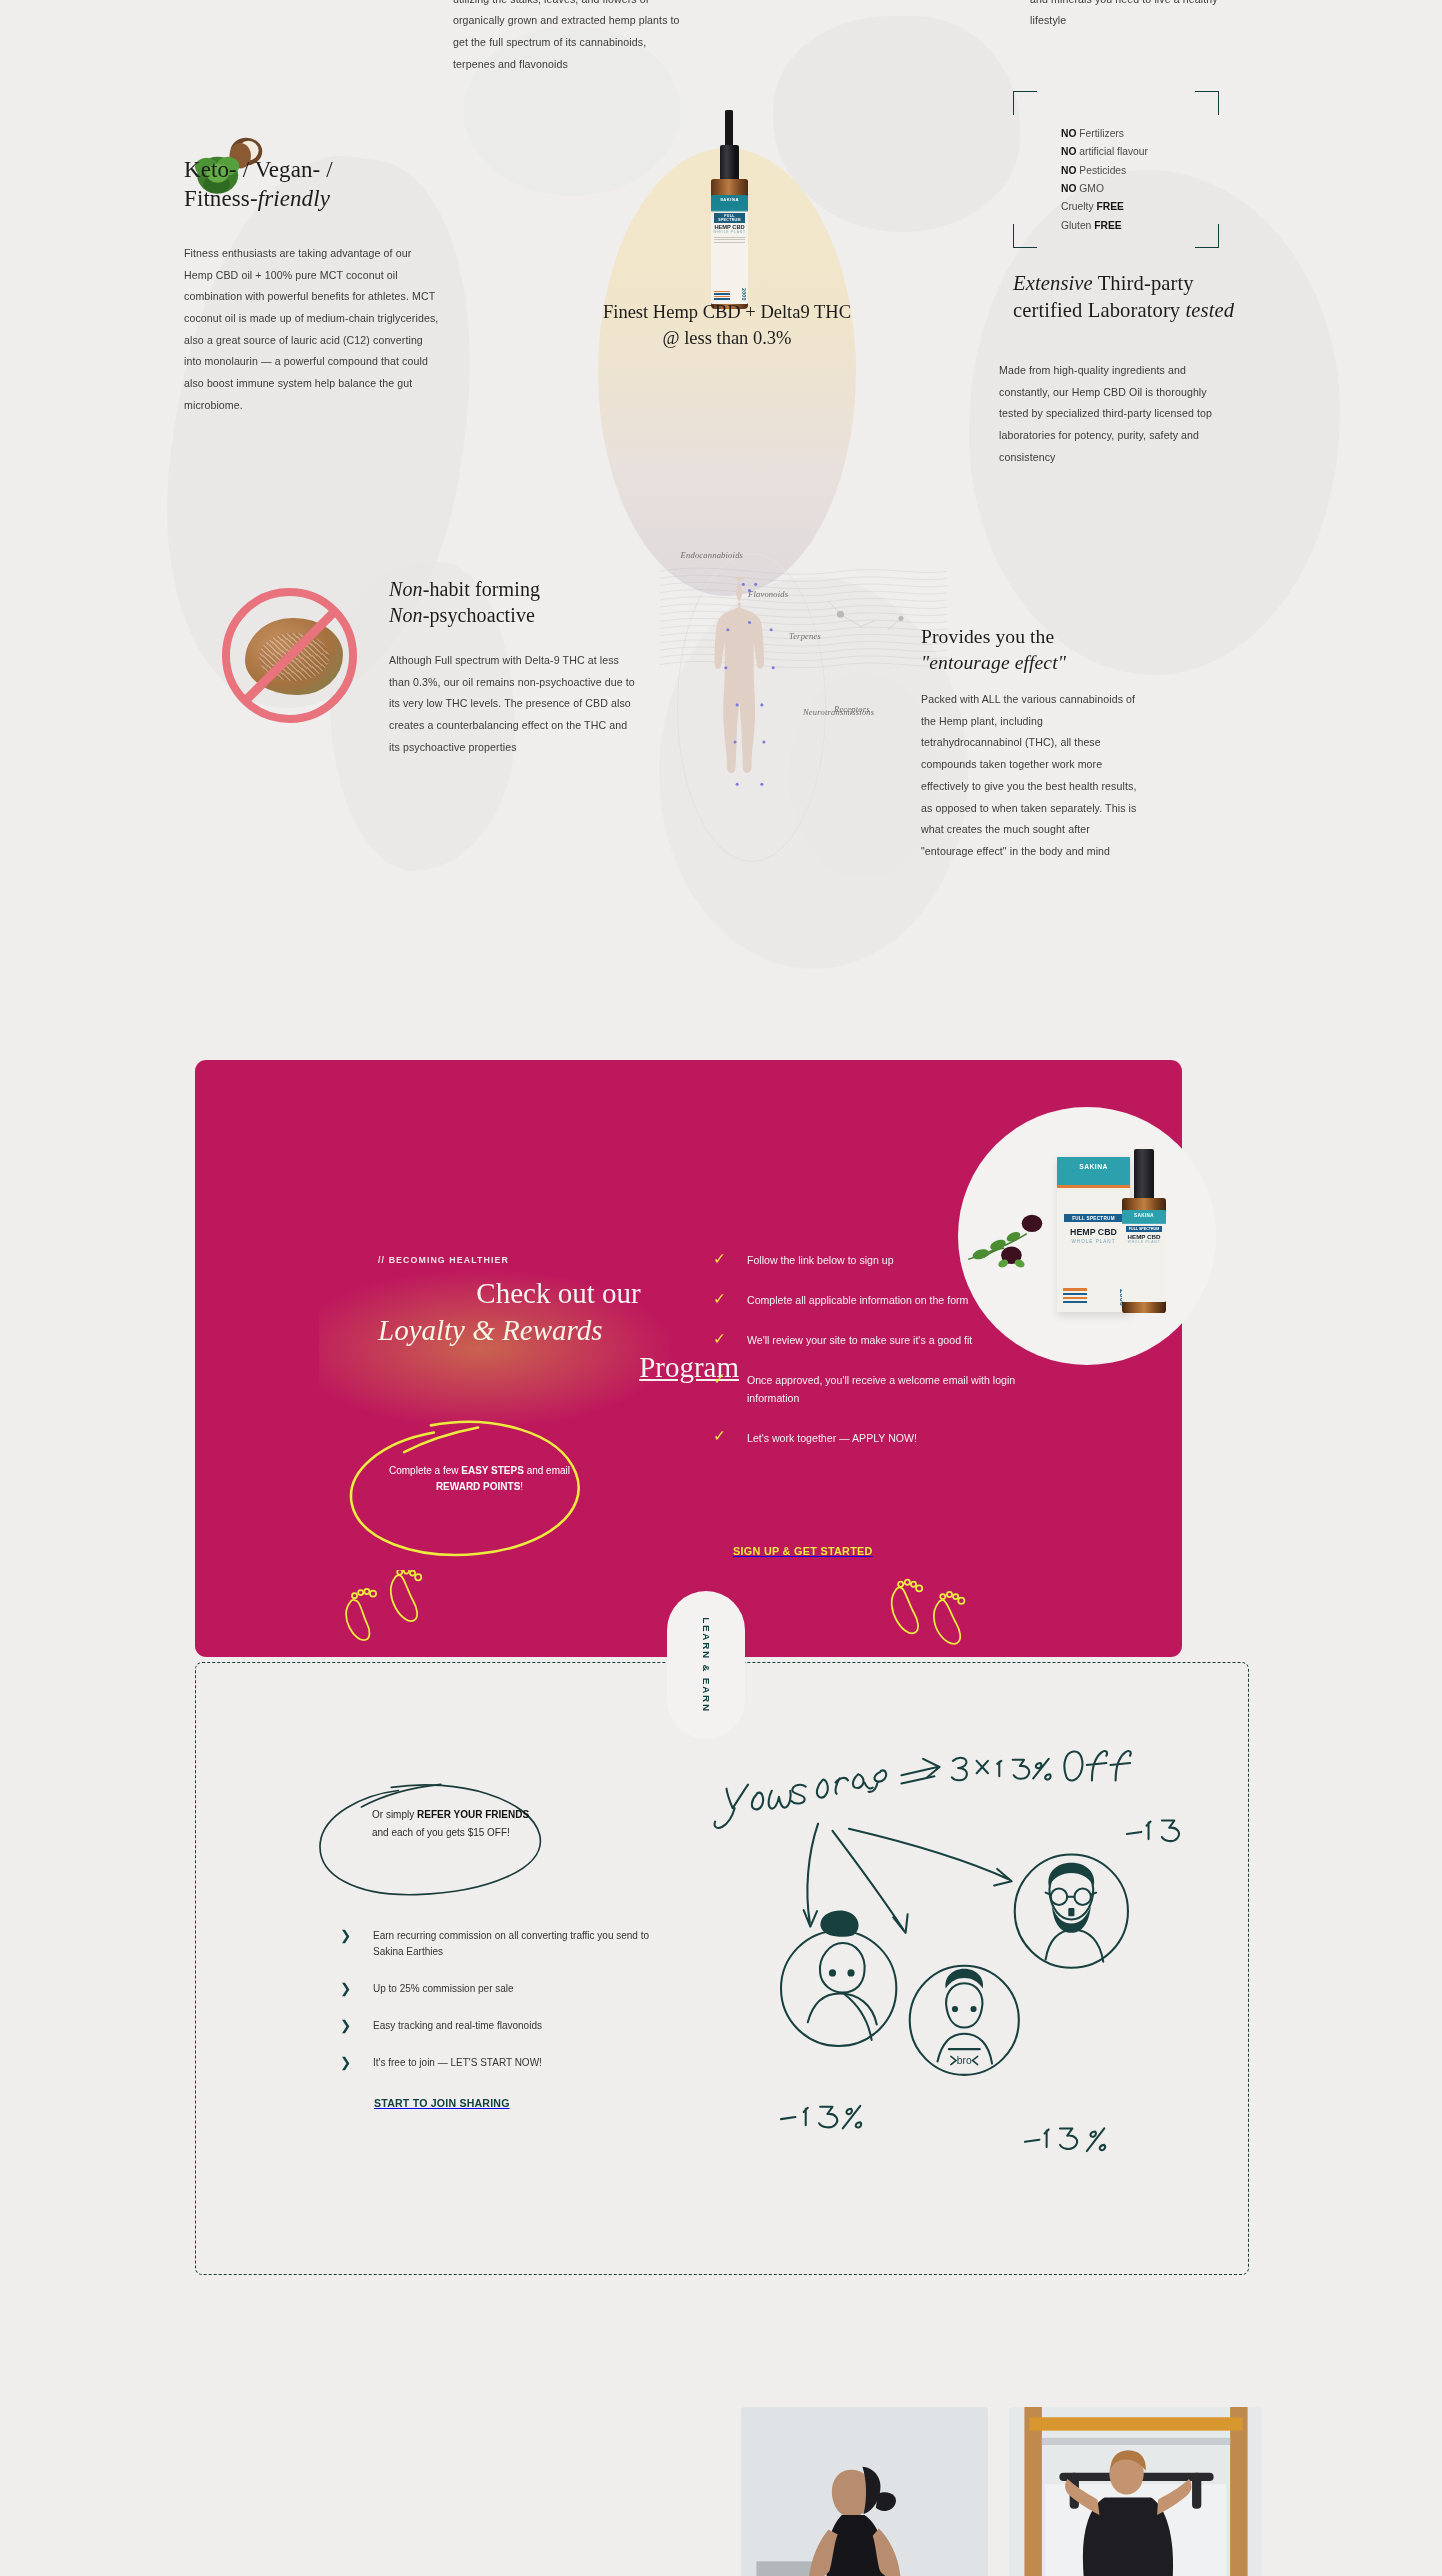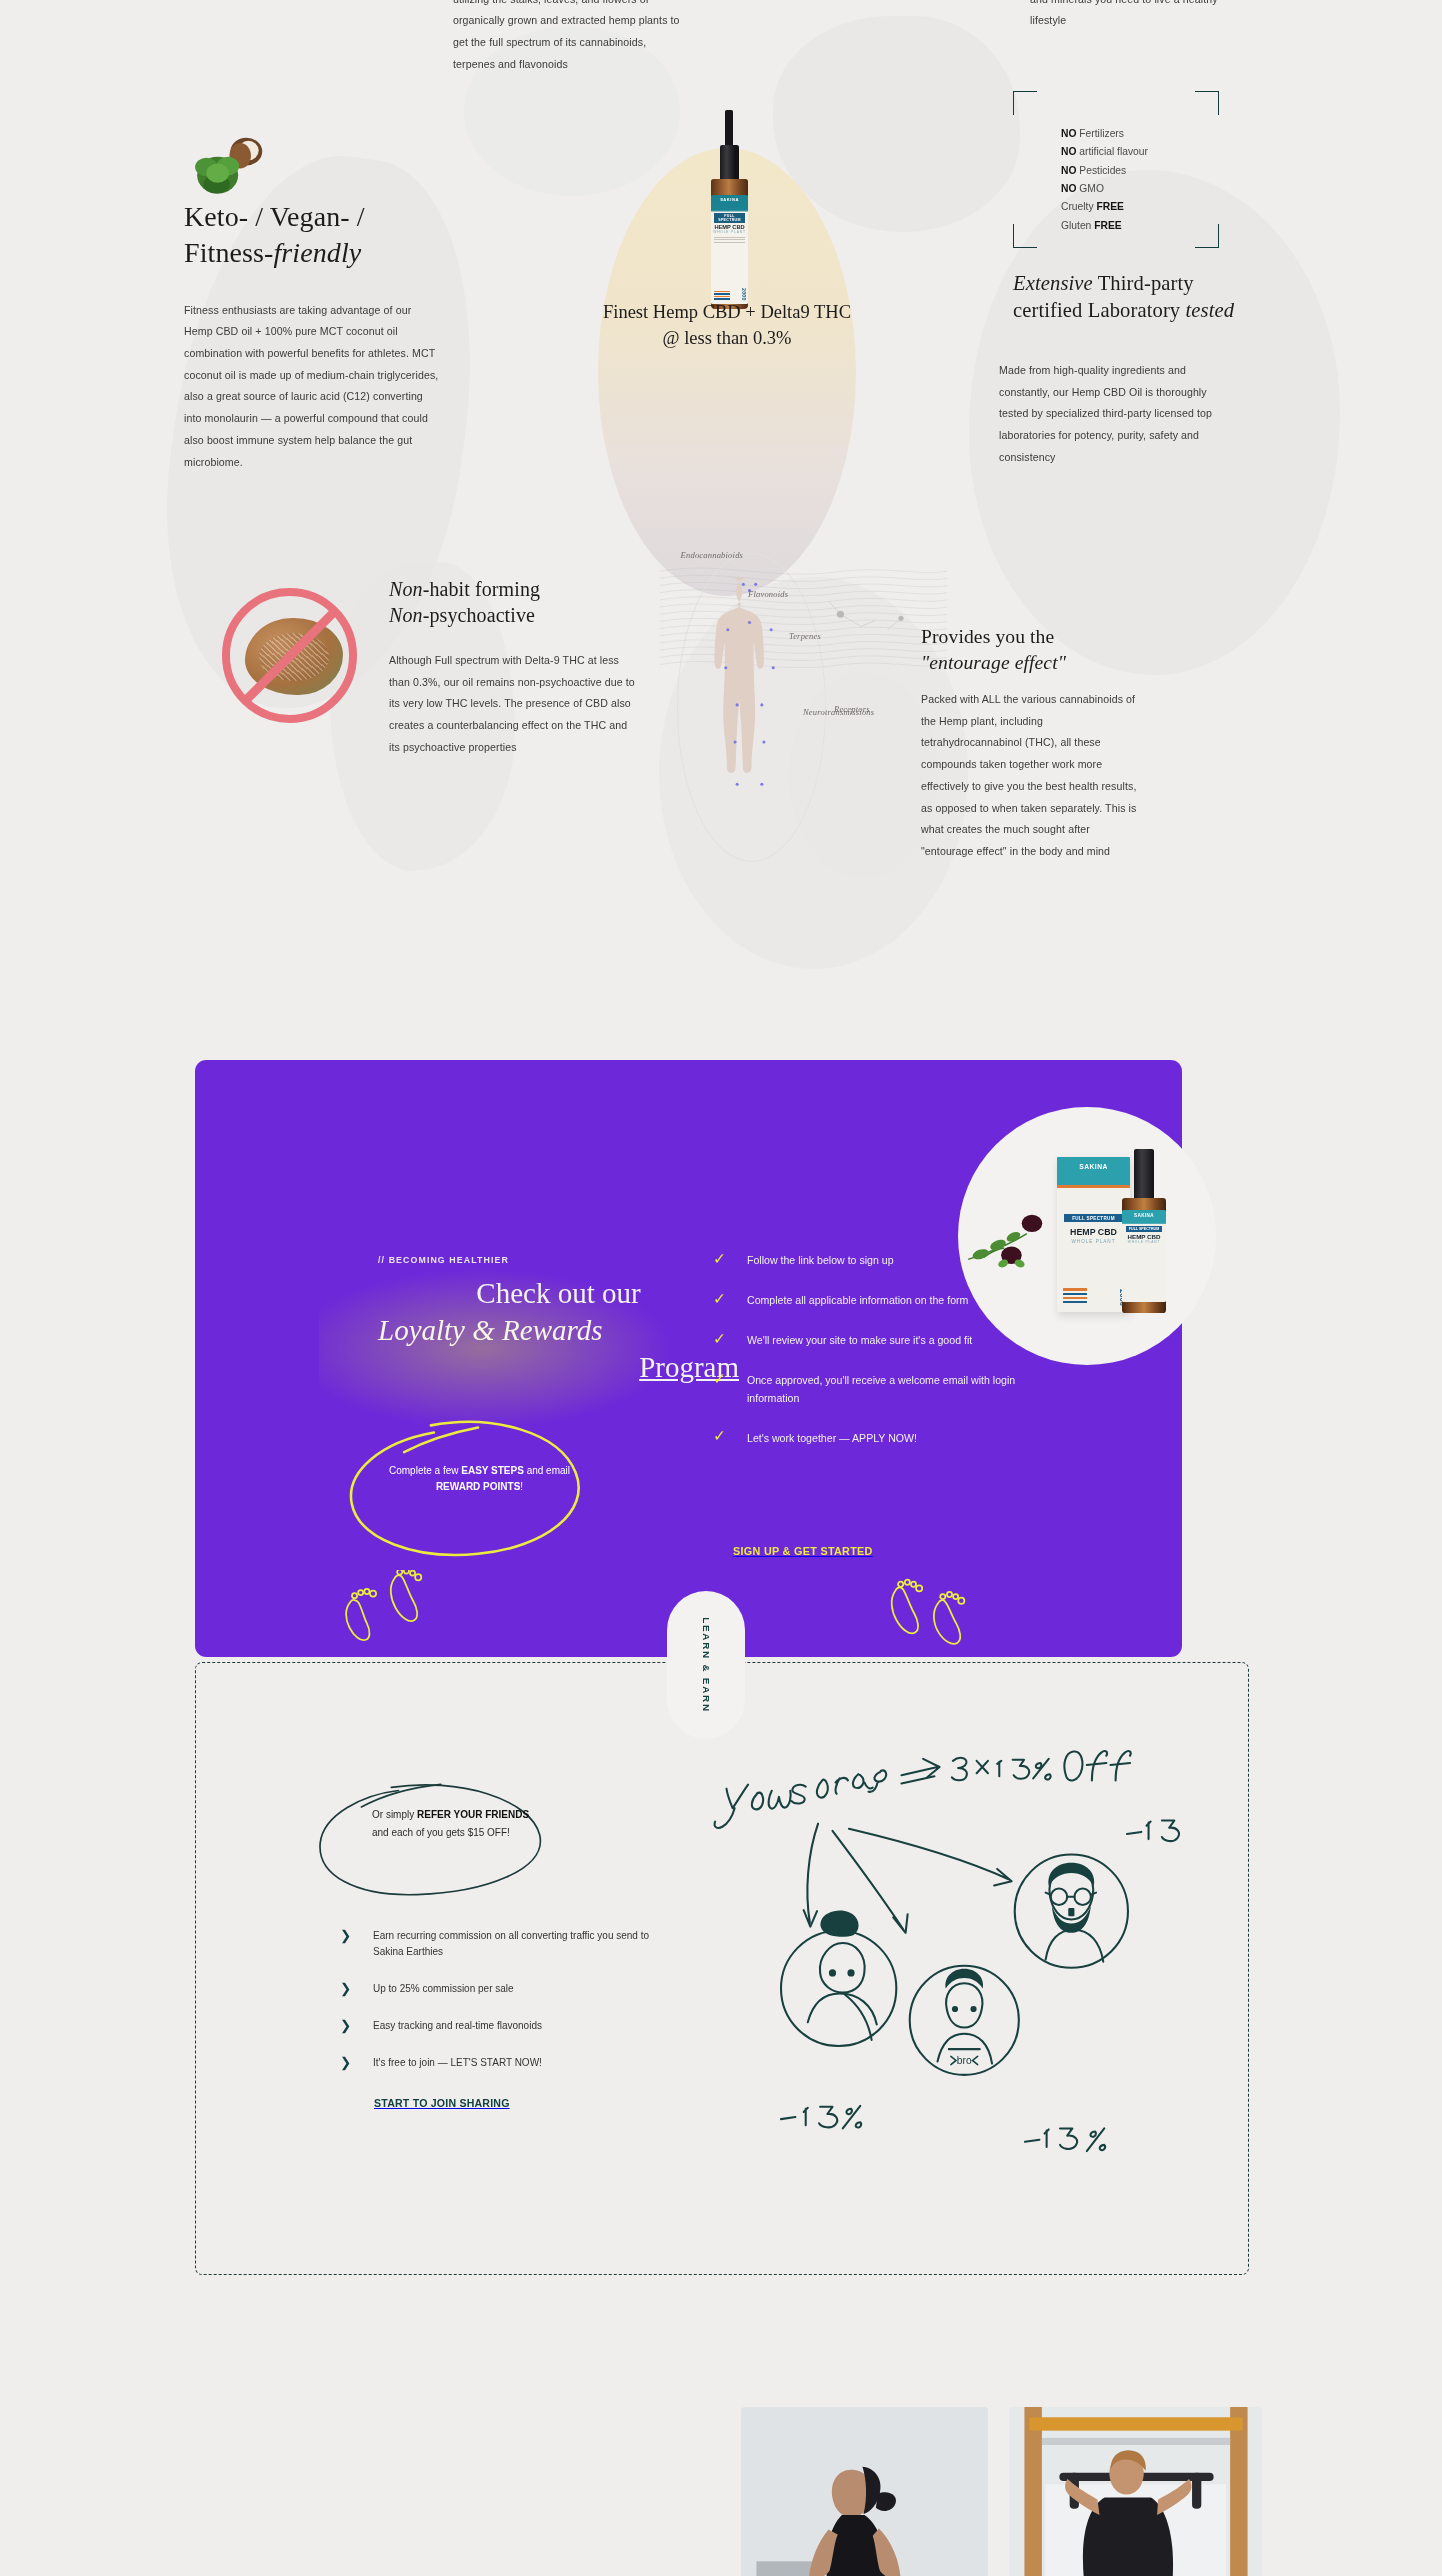--- a/index.html
+++ b/index.html
@@ -29,21 +29,21 @@
   }
   .serif-h em { font-style:italic;text-align:center; }
 
   
   .sec1 { position:absolute; left:0; top:0; width:1443px; height:979px; }
 
   .col-mid-top { position:absolute; left:453px; top:-11.3px; width:232px; }
   .col-right-top { position:absolute; left:1030px; top:-11.3px; width:222px; }
 
   .keto-block { position:absolute; left:184px; top:155px; width:258px; }
-  .keto-title { font-size:28px; line-height:1.28;margin-top:44px; }
+  .keto-title { font-size:23px; line-height:1.28; }
   .keto-para { margin-top:29px; }
 
   .veg-img { position:absolute; left:191px; top:135px; width:82px; height:67px; }
 
   
   .bottle-oval {
     position:absolute; left:598px; top:148px; width:258px; height:448px;
     border-radius:50%;
     background:linear-gradient(180deg,#f3e7c9 0%,#f0e5cb 38%,#e8e0dc 72%,#ded9dc 100%);
   }
@@ -111,21 +111,21 @@
   .bd-lbl { position:absolute; font-family:"Liberation Serif", serif; font-style:italic; color:#6d6a68; font-size:8.5px; letter-spacing:0.2px;}
   .bd-person { position:absolute; left:44px; top:28px; width:93px; height:273px; }
 
   
   .ent-title { position:absolute; left:921px; top:624px; width:222px; font-size:19.6px; line-height:1.32;}
   .ent-para { position:absolute; left:921px; top:689px; width:216px; }
 
   
   .loyal-card {
     position:absolute; left:195px; top:1060px; width:987px; height:597px;
-    background:#6d28d9; border-radius:11.3px; overflow:hidden;padding-left:19px;
+    background:#be185d; border-radius:11.3px; overflow:hidden;padding-left:19px;
   }
   .lc-eyebrow { position:absolute; left:183px; top:195px; color:#e9e8e6; font-size:8.8px; letter-spacing:1.1px; font-weight:600;}
   .lc-glow { position:absolute; left:124px; top:206px; width:361px; height:165px;
     background:radial-gradient(ellipse at 45% 50%,rgba(222,232,54,.36),rgba(222,232,54,0) 68%); }
   .lc-h1 { position:absolute; left:183px; top:215px; width:361px; font-family:"Liberation Serif", serif;
            color:#f4f3ef; font-size:29px; line-height:1.28;}
   .lc-h1 .r1 { display:block; text-align:center; }
   .lc-h1 .r2 { display:block; font-style:italic; text-align:left; color:#f6f5e6;}
   .lc-h1 .r3 { display:block; text-align:right;text-decoration:underline; }
   .lc-scribble { position:absolute; left:148px; top:351px; width:263px; height:149px; }

